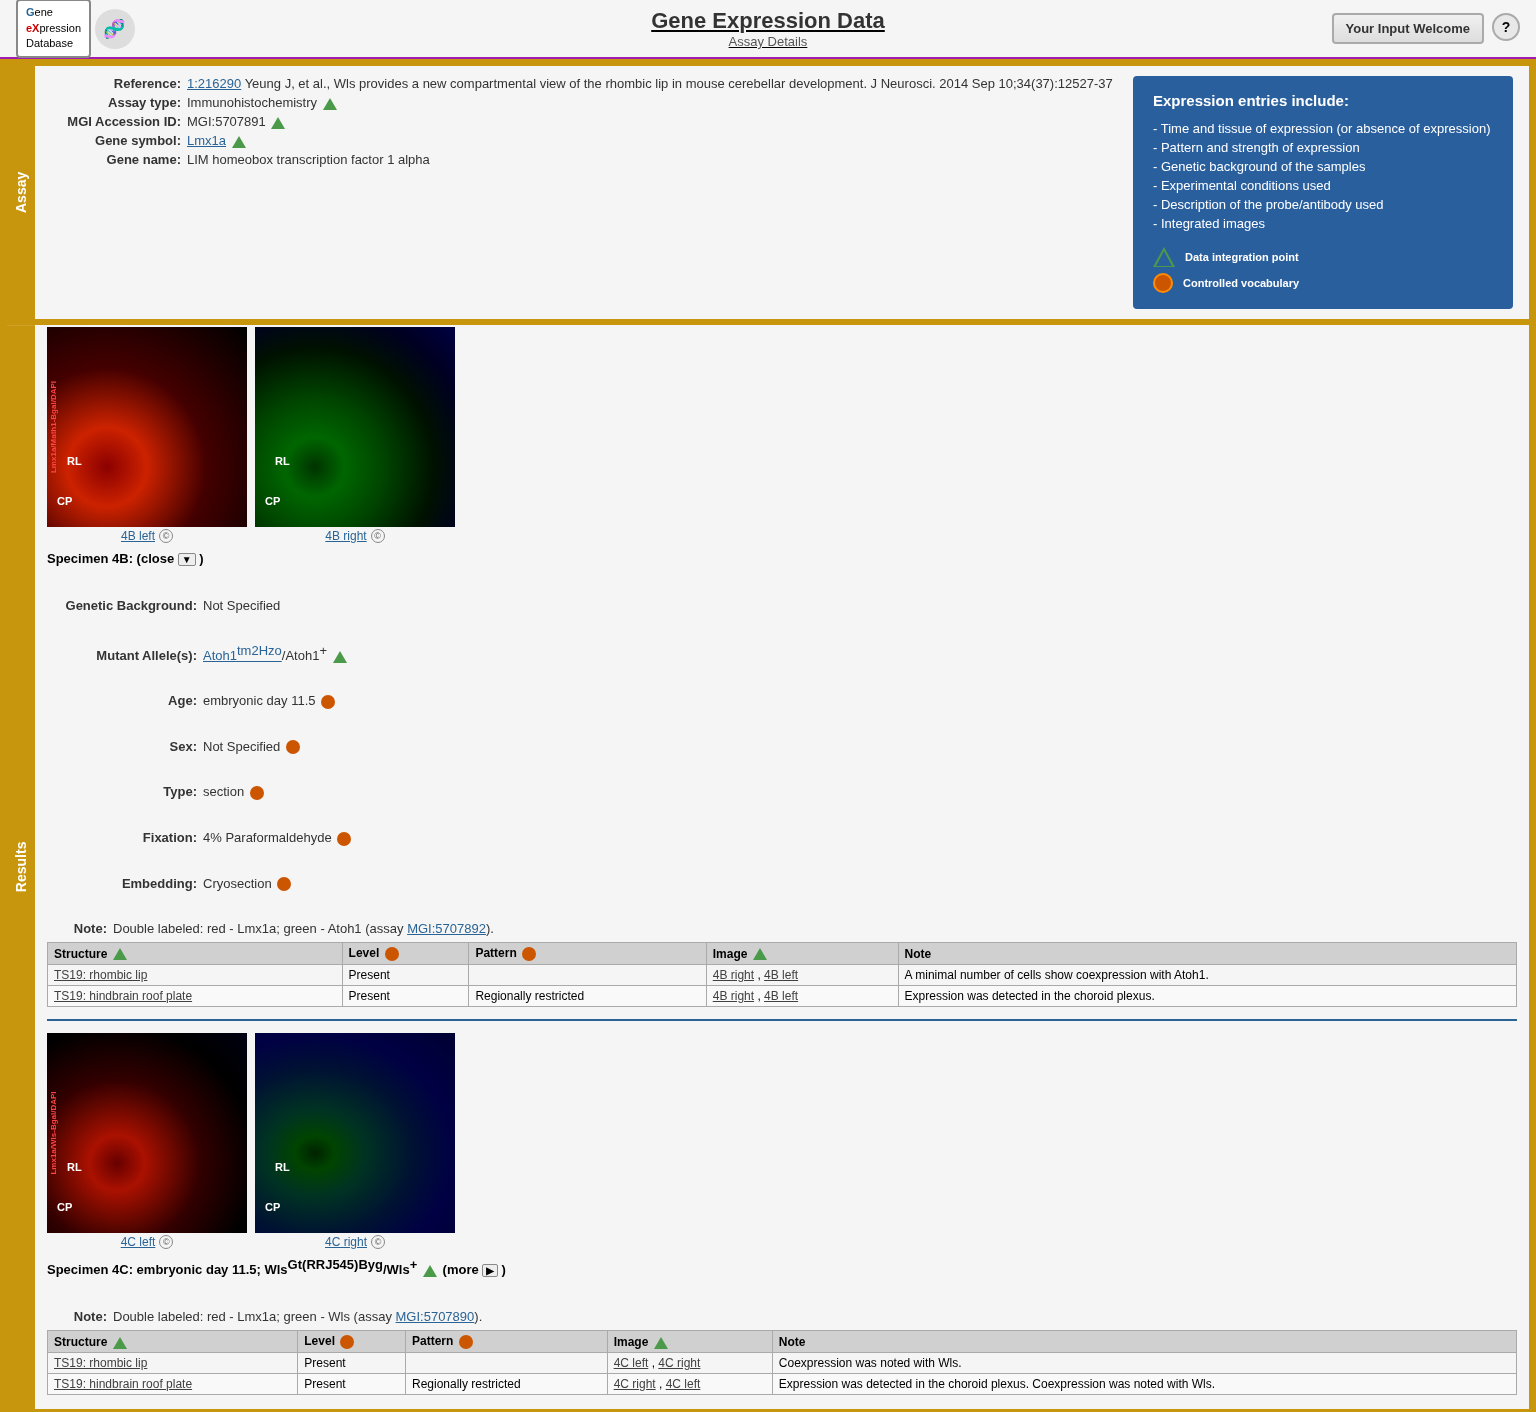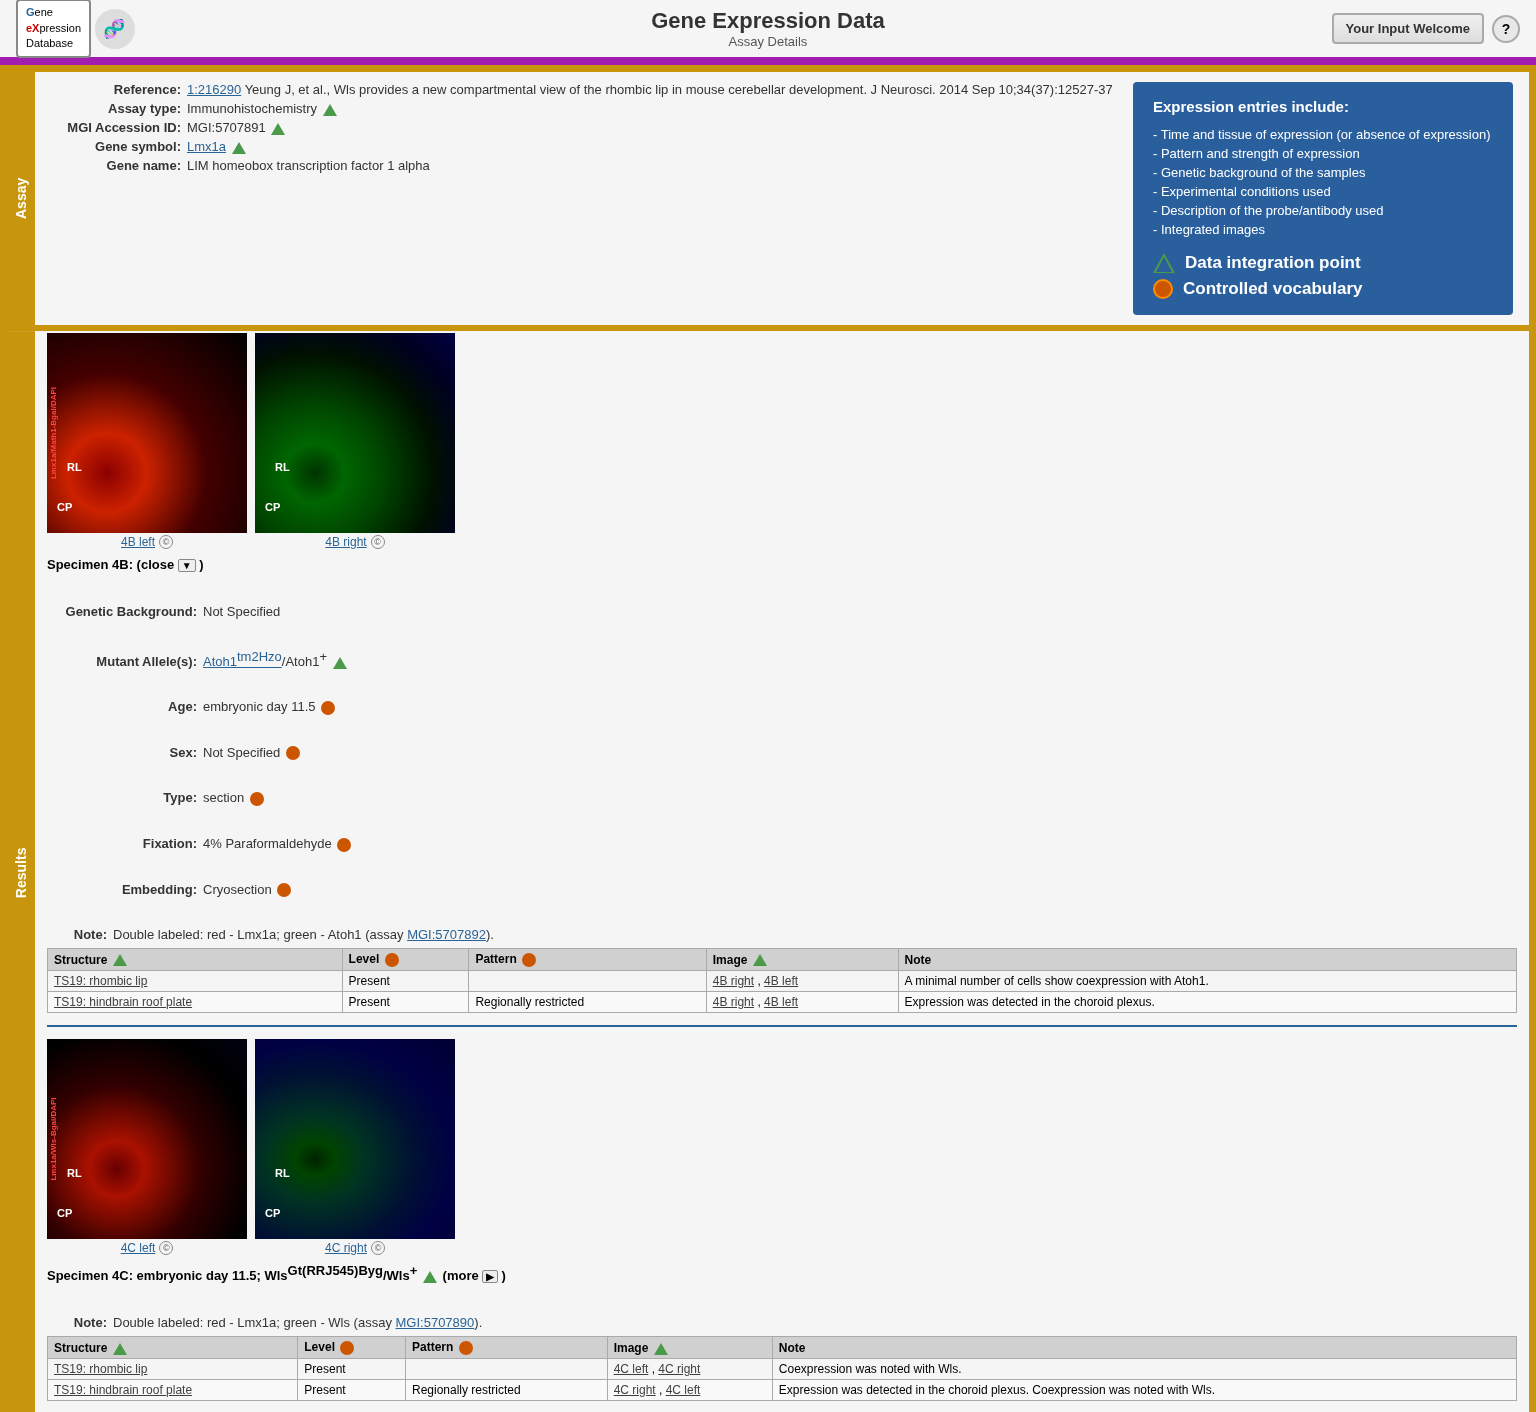--- a/index.html
+++ b/index.html
@@ -1,28 +1,28 @@
 <!DOCTYPE html>
 <html><head>
   <meta charset="utf-8">
   <style>
     * { box-sizing: border-box; margin: 0; padding: 0; }
     body { font-family: Arial, sans-serif; font-size: 13px; background: #c8960c; }
     
     
-    .header { background: #f5f5f5; border-bottom: 8px solid #a21caf; display: flex; align-items: center; justify-content: center; padding: 8px 16px; position: relative; }
+    .header { background: #f5f5f5; border-bottom: 2px solid #a21caf; display: flex; align-items: center; justify-content: center; padding: 8px 16px; position: relative; text-decoration: underline; }
     .logo-area { position: absolute; left: 16px; display: flex; align-items: center; }
     .logo-box { border: 2px solid #888; border-radius: 4px; padding: 4px 8px; font-size: 11px; line-height: 1.4; background: white; }
     .logo-box .g { color: #2a6496; font-weight: bold; }
     .logo-box .ex { color: #c00; font-weight: bold; }
     .logo-img { width: 40px; height: 40px; background: #ddd; border-radius: 50%; margin-left: 4px; display: flex; align-items: center; justify-content: center; font-size: 18px; }
     .header-title { text-align: center; }
     .header-title h1 { font-size: 22px; font-weight: bold; color: #333; }
     .header-title p { font-size: 13px; color: #555; }
-    .header-right { position: absolute; right: 16px; display: flex; align-items: center; gap: 8px; }
+    .header-right { position: absolute; right: 16px; display: flex; gap: 8px; }
     .input-welcome-btn { background: linear-gradient(to bottom, #f0f0f0, #ddd); border: 2px solid #aaa; border-radius: 4px; padding: 6px 12px; font-size: 13px; font-weight: bold; cursor: pointer; color: #333; }
     .help-btn { background: #e8e8e8; border: 2px solid #aaa; border-radius: 50%; width: 28px; height: 28px; display: flex; align-items: center; justify-content: center; font-weight: bold; cursor: pointer; font-size: 14px; }
 
     
     .main-container { background: #c8960c; padding: 6px; }
 
     .assay-section { background: #f5f5f5; border: 1px solid #c8960c; margin-bottom: 4px; display: flex; }
     .assay-label { background: #c8960c; color: white; font-weight: bold; padding: 8px 6px; writing-mode: vertical-lr; text-orientation: mixed; transform: rotate(180deg); font-size: 14px; display: flex; align-items: center; justify-content: center; min-width: 28px; }
     .assay-content { flex: 1; padding: 10px 16px; }
     
@@ -40,21 +40,21 @@
     .assay-top { display: flex; gap: 12px; }
     .assay-fields { flex: 1; }
     
     
     .info-box { background: #2a5f9e; color: white; border-radius: 4px; padding: 16px 20px; min-width: 380px; max-width: 420px; }
     .info-box h3 { font-size: 15px; font-weight: bold; margin-bottom: 10px; color: white; }
     .info-box ul { list-style: none; padding: 0; margin-bottom: 14px; }
     .info-box ul li { padding: 2px 0; font-size: 13px; color: white; }
     .info-box ul li::before { content: "- "; }
     .info-box .legend { display: flex; flex-direction: column; gap: 6px; margin-top: 10px; }
-    .info-box .legend-item { display: flex; align-items: center; gap: 10px; font-size: 17px; color: white; font-weight: bold; }
+    .info-box .legend-item { display: flex; align-items: center; gap: 10px; font-size: 11px; color: white; font-weight: bold; }
 
     
     .green-triangle { display: inline-block; width: 0; height: 0; border-left: 7px solid transparent; border-right: 7px solid transparent; border-bottom: 12px solid #4a9a4a; vertical-align: middle; margin: 0 2px; }
     .orange-circle { display: inline-block; width: 14px; height: 14px; border-radius: 50%; background: #cc5500; vertical-align: middle; margin: 0 2px; }
     .orange-circle-lg { display: inline-block; width: 20px; height: 20px; border-radius: 50%; background: #cc5500; border: 2px solid #ff8c00; vertical-align: middle; }
     .triangle-outline-lg { display: inline-block; position: relative; width: 22px; height: 20px; vertical-align: middle; }
     .triangle-outline-lg::after { content: ""; display: block; width: 0; height: 0; border-left: 11px solid transparent; border-right: 11px solid transparent; border-bottom: 20px solid #4a9a4a; position: absolute; top: 0; left: 0; }
     .triangle-outline-lg::before { content: ""; display: block; width: 0; height: 0; border-left: 8px solid transparent; border-right: 8px solid transparent; border-bottom: 15px solid #2a5f9e; position: absolute; top: 4px; left: 3px; z-index: 1; }
 
     

